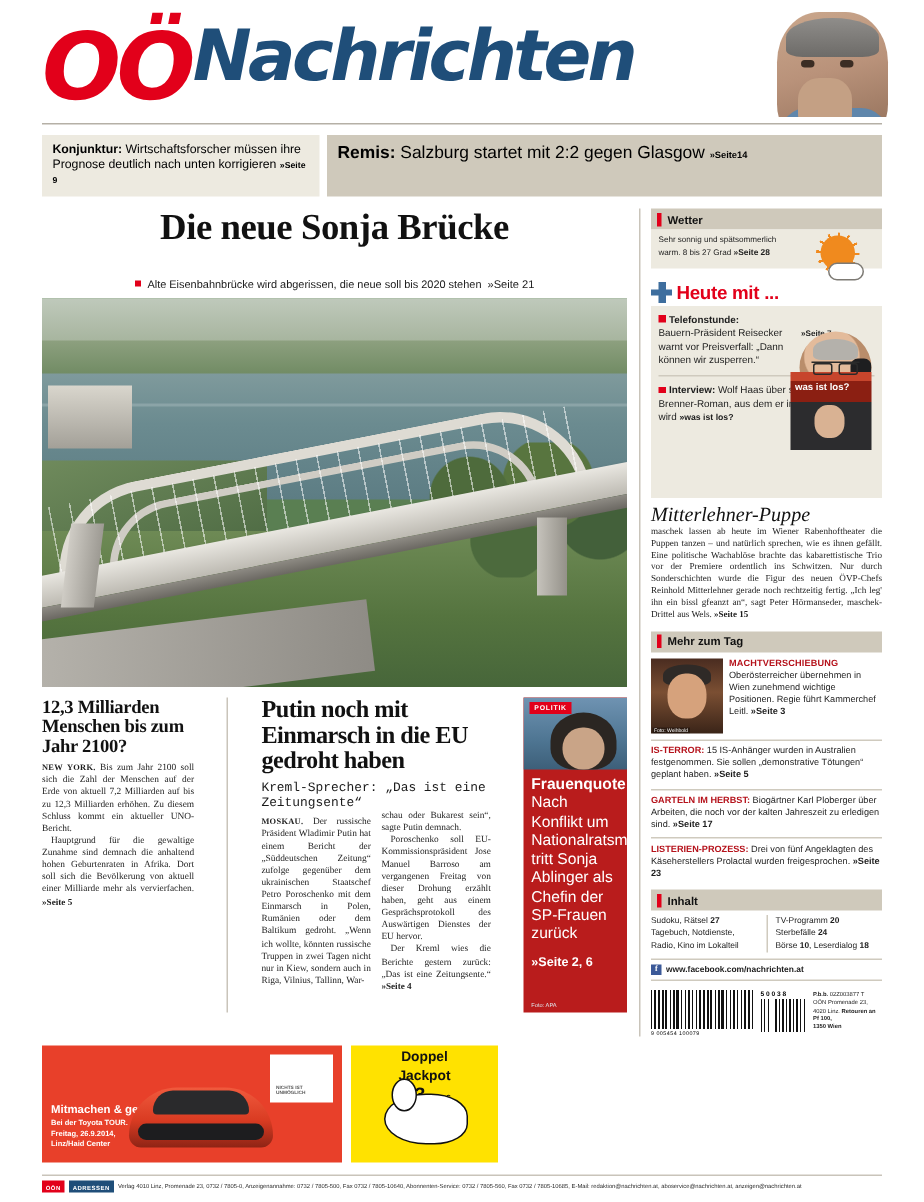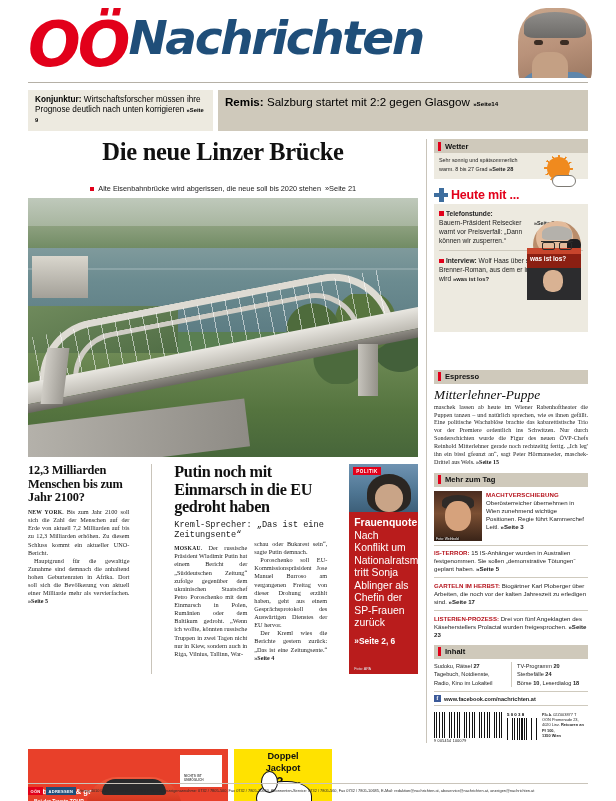--- a/index.html
+++ b/index.html
@@ -618,21 +618,21 @@
     </div>
     <div class="teaser t2">
       <b>Remis:</b><span> Salzburg startet mit 2:2 gegen Glasgow </span><span class="pg">»Seite14</span>
     </div>
   </div>
 
   <div class="body-grid">
 
     <div class="col-main">
 
-      <div class="lead-title">Die neue Linzer Brücke</div>
+      <div class="lead-title">Die neue Sonja Brücke</div>
       <div class="lead-sub">
         <span class="bullet"></span>
         <span>Alte Eisenbahnbrücke wird abgerissen, die neue soll bis 2020 stehen </span>
           <span class="pg">»Seite 21</span>
       </div>
 
       <div class="lead-photo">
         <div class="ph-sky"></div>
         <div class="ph-far"></div>
         <div class="ph-water"></div>
@@ -736,24 +736,20 @@
         <div class="h-div"></div>
         <div class="h-item">
           <span class="sq"></span><b>Interview:</b><span> Wolf Haas über seinen neuen Brenner-Roman, aus dem er im Posthof lesen wird </span><span class="pgi">»was ist los?</span>
           <div class="h-cover">
             <i>was ist los?</i>
             <div class="fc"></div>
           </div>
         </div>
       </div>
 
-      <div class="sec-head" style="margin-top:38px">
-        <span class="bar"></span>
-        <span class="t">Espresso</span>
-      </div>
       <div class="espresso-title">Mitterlehner-Puppe</div>
       <div class="espresso-body">
         <span>maschek lassen ab heute im Wiener Rabenhoftheater die Puppen tanzen – und natürlich sprechen, wie es ihnen gefällt. Eine politische Wachablöse brachte das kabarettistische Trio vor der Premiere ordentlich ins Schwitzen. Nur durch Sonderschichten wurde die Figur des neuen ÖVP-Chefs Reinhold Mitterlehner gerade noch rechtzeitig fertig. „Ich leg' ihn ein bissl gfeanzt an“, sagt Peter Hörmanseder, maschek-Drittel aus Wels. </span><span class="pg">»Seite 15</span>
       </div>
 
       <div class="sec-head">
         <span class="bar"></span>
         <span class="t">Mehr zum Tag</span>
       </div>
 

